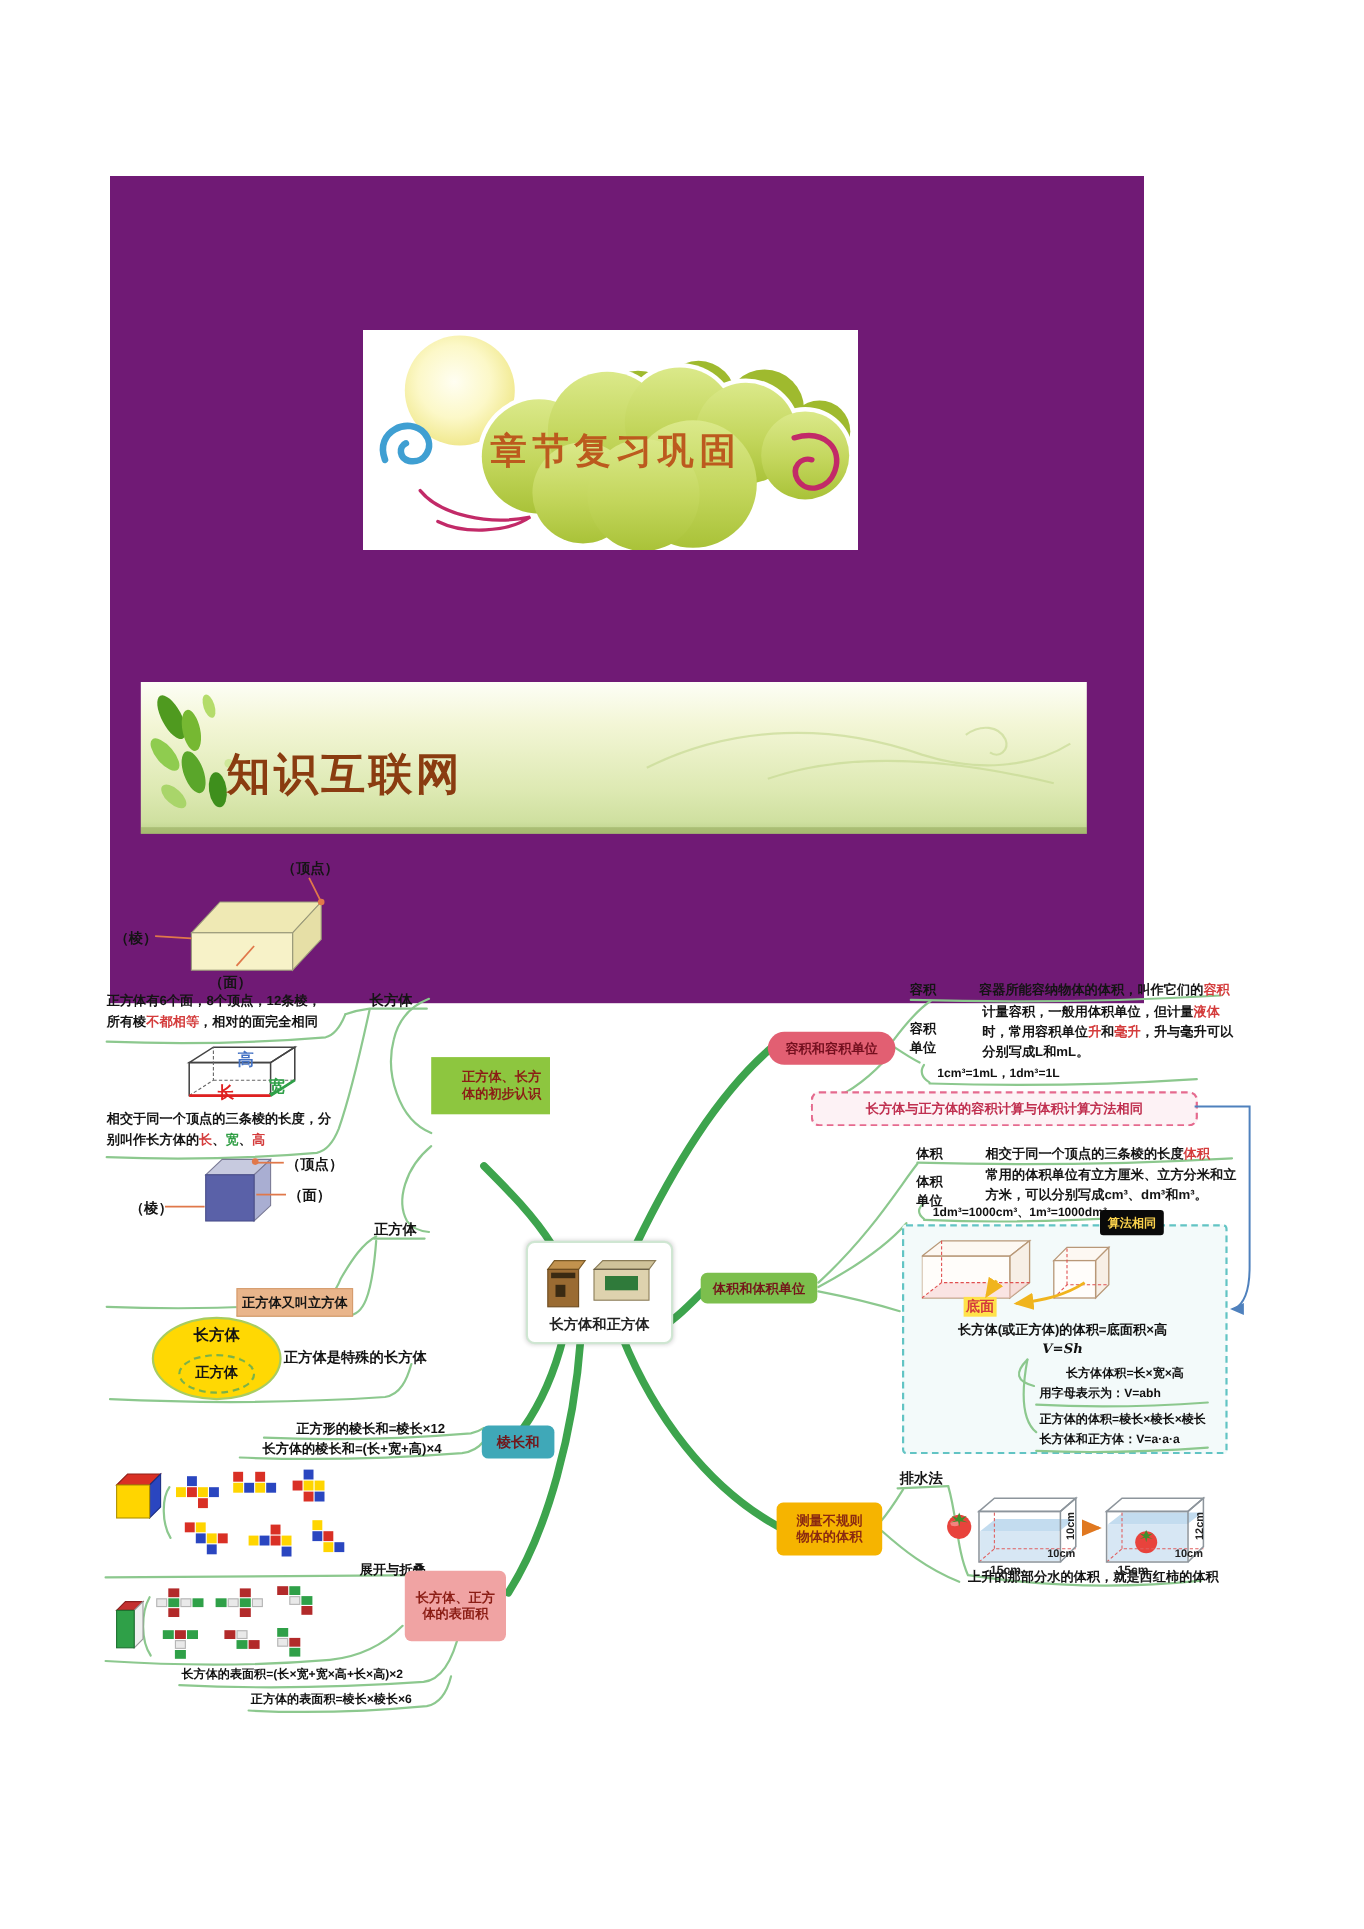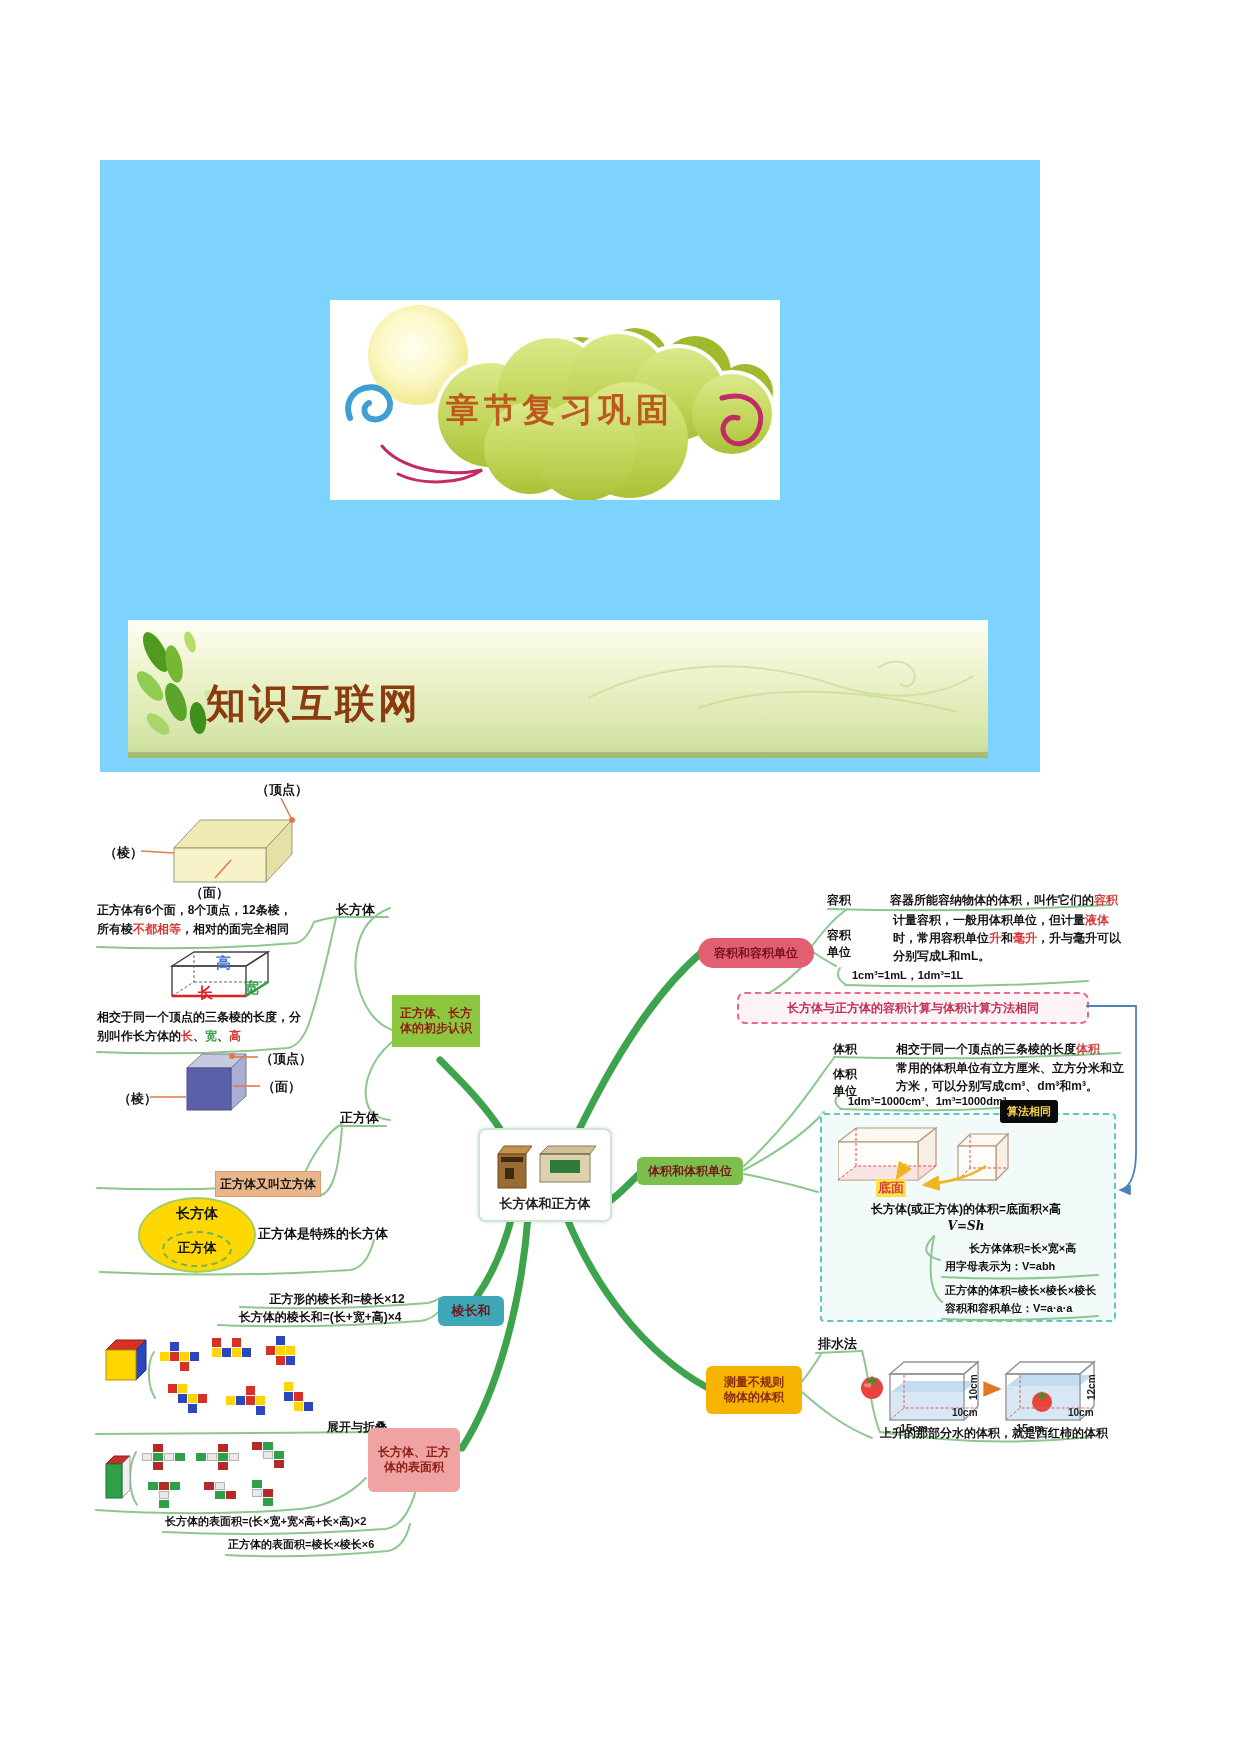--- a/index.html
+++ b/index.html
@@ -1,21 +1,21 @@
 <!DOCTYPE html>
 <html><head>
 <meta charset="utf-8">
 <style>
   html,body{margin:0;padding:0;background:#fff;}
   .page{position:relative;width:1240px;height:1754px;background:#fff;overflow:hidden;
         font-family:"Liberation Sans","DejaVu Sans",sans-serif;}
   .abs{position:absolute;}
   svg.overlay{position:absolute;left:0;top:0;pointer-events:none;}
   #ov-bottom{z-index:1;} .content{z-index:2;} #ov-top{z-index:5;}
-  .black-panel{position:absolute;left:100px;top:160px;width:940px;height:612px;background:#7dd3fc;}
+  .black-panel{position:absolute;left:100px;top:160px;width:940px;height:752px;background:#701a75;}
   .cloud-card{position:absolute;left:230px;top:140px;width:450px;height:200px;background:#fff;}
   .cloud-title{position:absolute;left:70px;top:88px;width:320px;text-align:center;
       font-size:33px;font-weight:bold;color:#bc5a1e;letter-spacing:5px;white-space:nowrap;}
   .kb-banner{position:absolute;left:28px;top:460px;width:860px;height:138px;
       background:linear-gradient(180deg,#fdfef6 0%,#f3f6d6 28%,#dde9b2 72%,#cfe0a0 92%,#bcd28a 100%);}
   .kb-title{position:absolute;left:78px;top:56px;font-size:40px;font-weight:bold;color:#8a3c10;letter-spacing:3px;}
   .txt{position:absolute;font-weight:bold;color:#141414;font-size:12px;line-height:19px;z-index:2;}
   .lbl{position:absolute;font-weight:bold;color:#141414;font-size:13px;white-space:nowrap;z-index:2;}
   .frm{position:absolute;font-weight:bold;font-size:12px;color:#111;white-space:nowrap;z-index:2;}
   .node{position:absolute;display:flex;align-items:center;justify-content:center;text-align:center;
@@ -322,21 +322,21 @@
       <rect x="9" y="19" width="22" height="5" fill="#3a2a12"></rect>
       <rect x="13" y="30" width="9" height="11" fill="#3a2a12"></rect>
       <polygon points="48,16 56,8 104,8 98,16" fill="#cfc29a" stroke="#8a7c58"></polygon>
       <rect x="48" y="16" width="50" height="28" fill="#ded2ae" stroke="#8a7c58"></rect>
       <rect x="58" y="22" width="30" height="13" fill="#2f7a3a"></rect>
       <line x1="48" y1="16" x2="98" y2="16" stroke="#6a6048"></line>
     </svg>
     <span style="position:absolute;bottom:8px;width:100%;text-align:center;font-size:13px;color:#222;">长方体和正方体</span>
   </div>
 
-  <div class="node n-intro" style="left:392px;top:995px;width:88px;height:52px;">
+  <div class="node n-intro" style="left:392px;top:961px;width:88px;height:52px;padding-left:20px;">
     <span style="width:78px;">正方体、长方体的初步认识</span>
   </div>
 
   <div class="node n-capacity" style="left:698px;top:938px;width:116px;height:30px;">容积和容积单位</div>
   <div class="txt" style="left:827px;top:891px;">容积</div>
   <div class="txt" style="left:890px;top:891px;width:228px;"><span>容器所能容纳物体的体积，叫作它们的</span><span class="seg-red">容积</span></div>
   <div class="txt" style="left:827px;top:927px;width:28px;line-height:17px;">容积单位</div>
   <div class="txt" style="left:893px;top:911px;width:228px;line-height:18px;"><span>计量容积，一般用体积单位，但计量</span><span class="seg-red">液体</span><span>时，常用容积单位</span><span class="seg-red">升</span><span>和</span><span class="seg-red">毫升</span><span>，升与毫升可以分别写成L和mL。</span></div>
   <div class="frm" style="left:852px;top:968px;font-size:11px;">1cm³=1mL，1dm³=1L</div>
   <div class="dashed-pink" style="left:737px;top:992px;width:348px;height:28px;">长方体与正方体的容积计算与体积计算方法相同</div>
@@ -369,21 +369,21 @@
       <polyline points="120,60 132,48 170,48"></polyline>
         <line x1="132" y1="48" x2="132" y2="14"></line>
     </g>
   </svg>
   <div class="base-lbl" style="left:876px;top:1179px;">底面</div>
   <div class="frm" style="left:823px;top:1201px;width:286px;text-align:center;">长方体(或正方体)的体积=底面积×高</div>
   <div class="frm mathit" style="left:823px;top:1219px;width:286px;text-align:center;font-style:italic;">V=Sh</div>
   <div class="frm" style="left:969px;top:1241px;font-size:11px;z-index:3;">长方体体积=长×宽×高</div>
   <div class="frm" style="left:945px;top:1259px;font-size:11px;z-index:3;">用字母表示为：V=abh</div>
   <div class="frm" style="left:945px;top:1283px;font-size:11px;z-index:3;">正方体的体积=棱长×棱长×棱长</div>
-  <div class="frm" style="left:945px;top:1301px;font-size:11px;z-index:3;">容积和容积单位：V=a·a·a</div>
+  <div class="frm" style="left:945px;top:1301px;font-size:11px;z-index:3;">长方体和正方体：V=a·a·a</div>
   <div class="node n-volume" style="left:637px;top:1157px;width:106px;height:28px;">体积和体积单位</div>
 
   <div class="node n-irregular" style="left:706px;top:1366px;width:96px;height:48px;">
     <span style="width:66px;">测量不规则物体的体积</span>
   </div>
   <div class="lbl" style="left:818px;top:1335px;">排水法</div>
 
   <svg class="content abs" style="left:858px;top:1372px;" width="28" height="28" viewBox="0 0 28 28">
     <circle cx="14" cy="16" r="11" fill="#e8433c"></circle>
     <ellipse cx="10" cy="13" rx="4" ry="2.5" fill="#f4837e"></ellipse>

